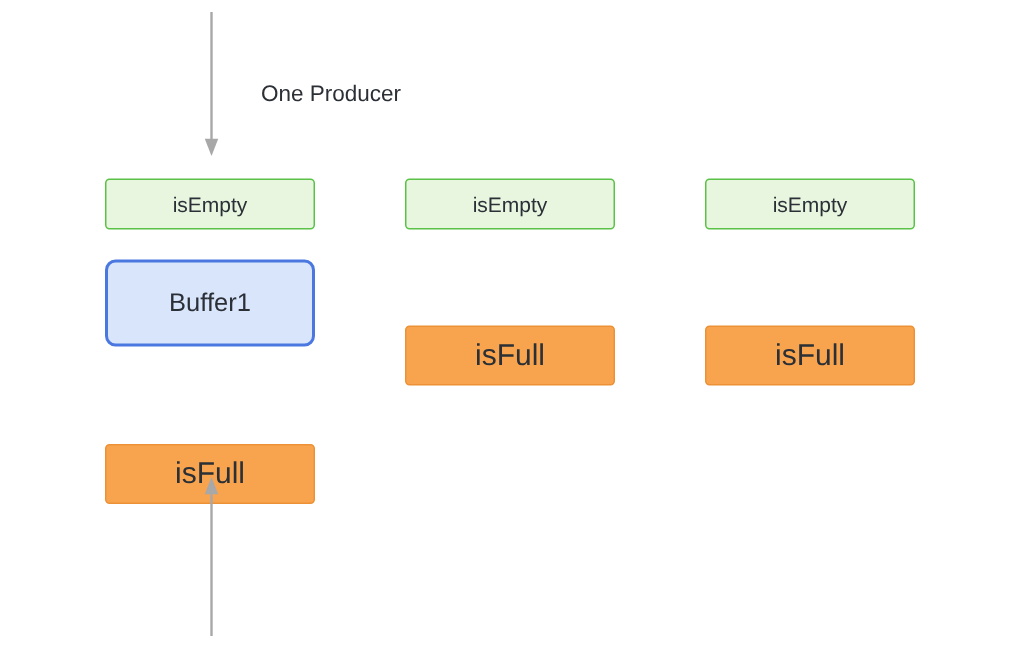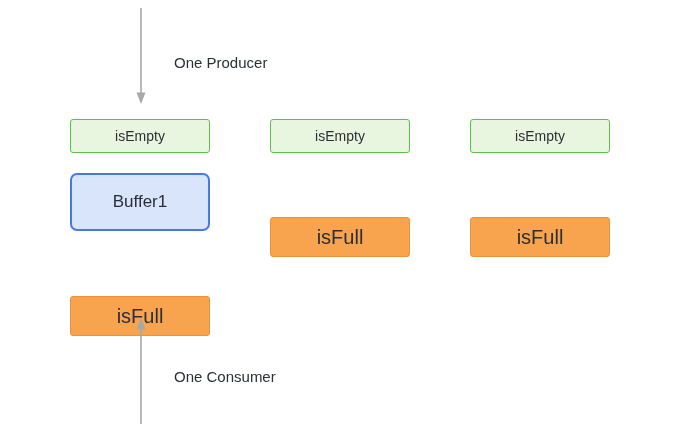--- a/index.html
+++ b/index.html
@@ -104,15 +104,14 @@
   <div class="buffer-column col-3">
     <div class="box box-empty">isEmpty</div>
     <div class="box box-full">isFull</div>
   </div>
 
   <svg class="arrow arrow-consumer" width="18" height="106" viewBox="0 0 18 106" aria-hidden="true">
     <line x1="9" y1="106" x2="9" y2="11"></line>
     <path d="M9 0 L4.5 11.5 L13.5 11.5 Z"></path>
   </svg>
 
-  <div class="flow-label label-consumer">One Consumer</div>
 
 </div>
 
 </body></html>

